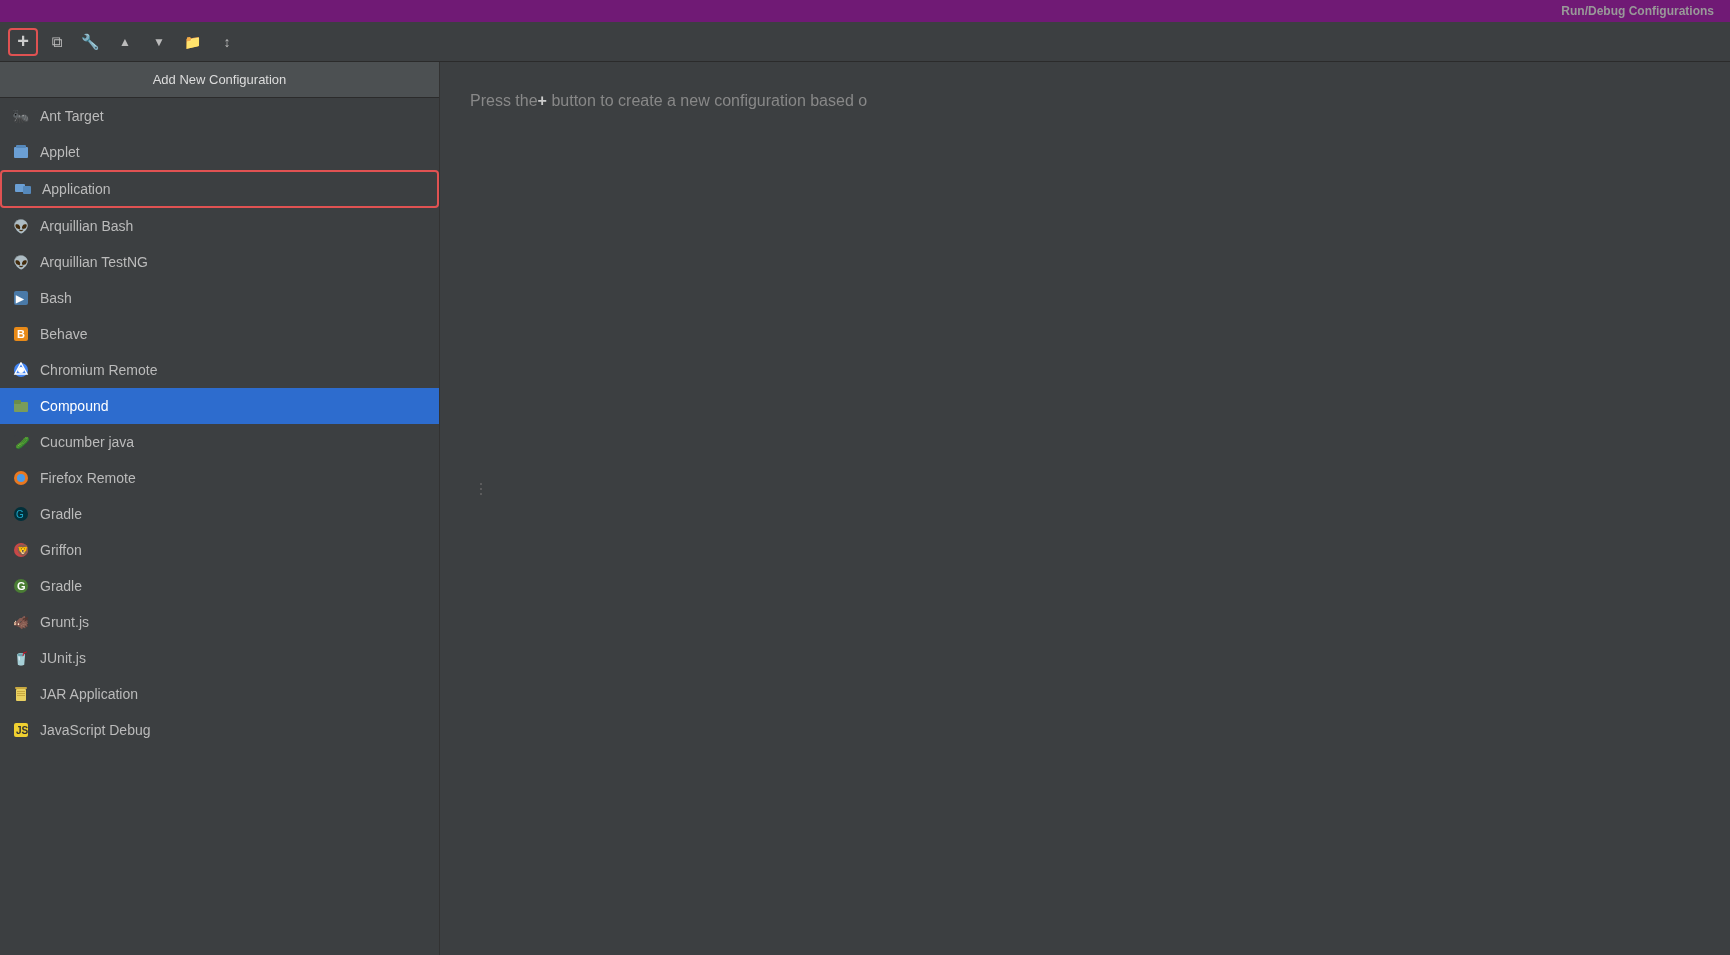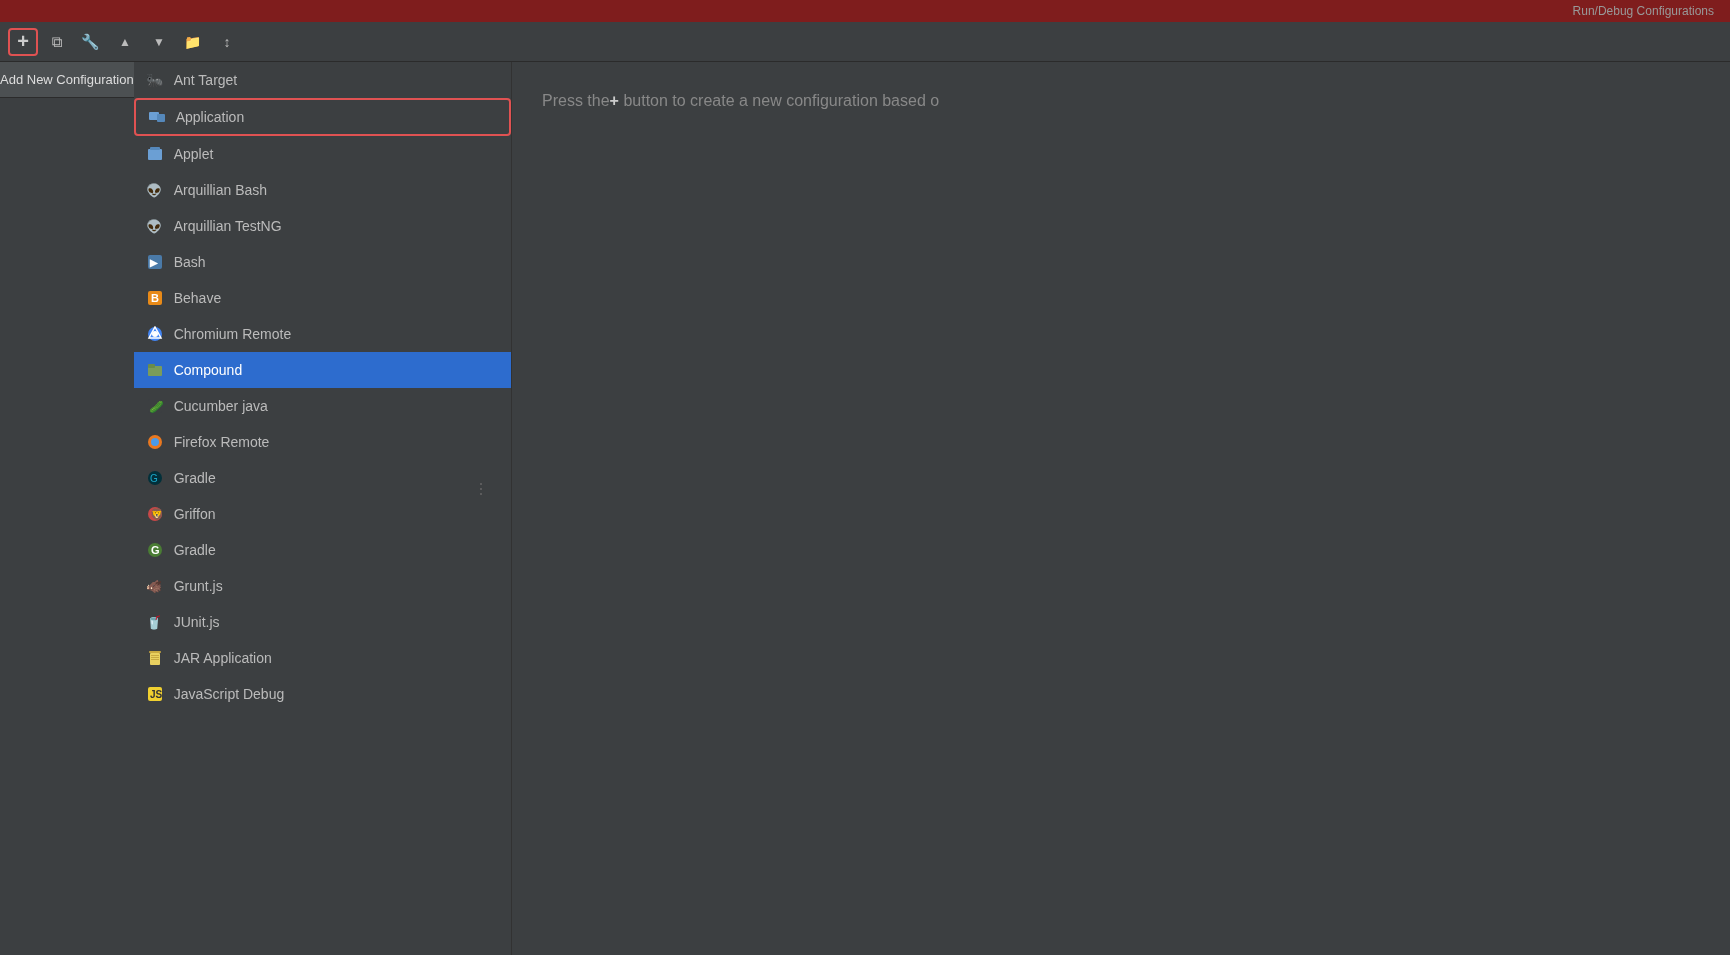--- a/index.html
+++ b/index.html
@@ -15,25 +15,26 @@
       position: relative;
     }
 
     
     .title-bar {
       position: absolute;
       top: 0;
       left: 0;
       right: 0;
       height: 22px;
-      background: #7f1d1d;
+      background: #701a75;
       display: flex;
       align-items: center;
       justify-content: flex-end;
       padding-right: 16px;
+      font-weight: bold;
     }
 
     .title-text {
       color: #999;
       font-size: 12px;
     }
 
     
     .traffic-lights {
       position: absolute;
@@ -96,24 +97,24 @@
 
     
     .content-area {
       display: flex;
       flex: 1;
       overflow: hidden;
     }
 
     
     .left-panel {
-      width: 512px;
+      width: 440px;
       background: #3c3f41;
       display: flex;
-      flex-direction: row;
+      flex-direction: column;
       border-right: 1px solid #323232;
       overflow: hidden;
     }
 
     
     .dropdown-header {
       height: 36px;
       background: #4c5052;
       display: flex;
       align-items: center;
@@ -267,38 +268,38 @@
         <span>Add New Configuration</span>
       </div>
 
       <div class="config-list">
 
         <div class="config-item">
           <span class="item-icon icon-ant">🐜</span>
           <span>Ant Target</span>
         </div>
 
+        <div class="config-item">
+          <span class="item-icon">
+            <svg width="16" height="16" viewBox="0 0 16 16">
+              <rect x="1" y="3" width="14" height="11" fill="#6b9fd4" rx="1"></rect>
+              <rect x="3" y="1" width="10" height="3" fill="#5588bb" rx="1"></rect>
+            </svg>
+          </span>
+          <span>Applet</span>
+        </div>
+
         <div class="config-item highlighted" style="border:2px solid #e05252; border-radius:4px; height:38px;">
           <span class="item-icon">
             <svg width="16" height="16" viewBox="0 0 16 16">
               <rect x="0" y="3" width="10" height="8" fill="#6b9fd4" rx="1"></rect>
               <rect x="8" y="5" width="8" height="8" fill="#5588bb" rx="1"></rect>
             </svg>
           </span>
           <span>Application</span>
-        </div>
-
-        <div class="config-item">
-          <span class="item-icon">
-            <svg width="16" height="16" viewBox="0 0 16 16">
-              <rect x="1" y="3" width="14" height="11" fill="#6b9fd4" rx="1"></rect>
-              <rect x="3" y="1" width="10" height="3" fill="#5588bb" rx="1"></rect>
-            </svg>
-          </span>
-          <span>Applet</span>
         </div>
 
         <div class="config-item">
           <span class="item-icon" style="font-size:13px;">👽</span>
           <span>Arquillian Bash</span>
         </div>
 
         <div class="config-item">
           <span class="item-icon" style="font-size:13px;">👽</span>
           <span>Arquillian TestNG</span>

